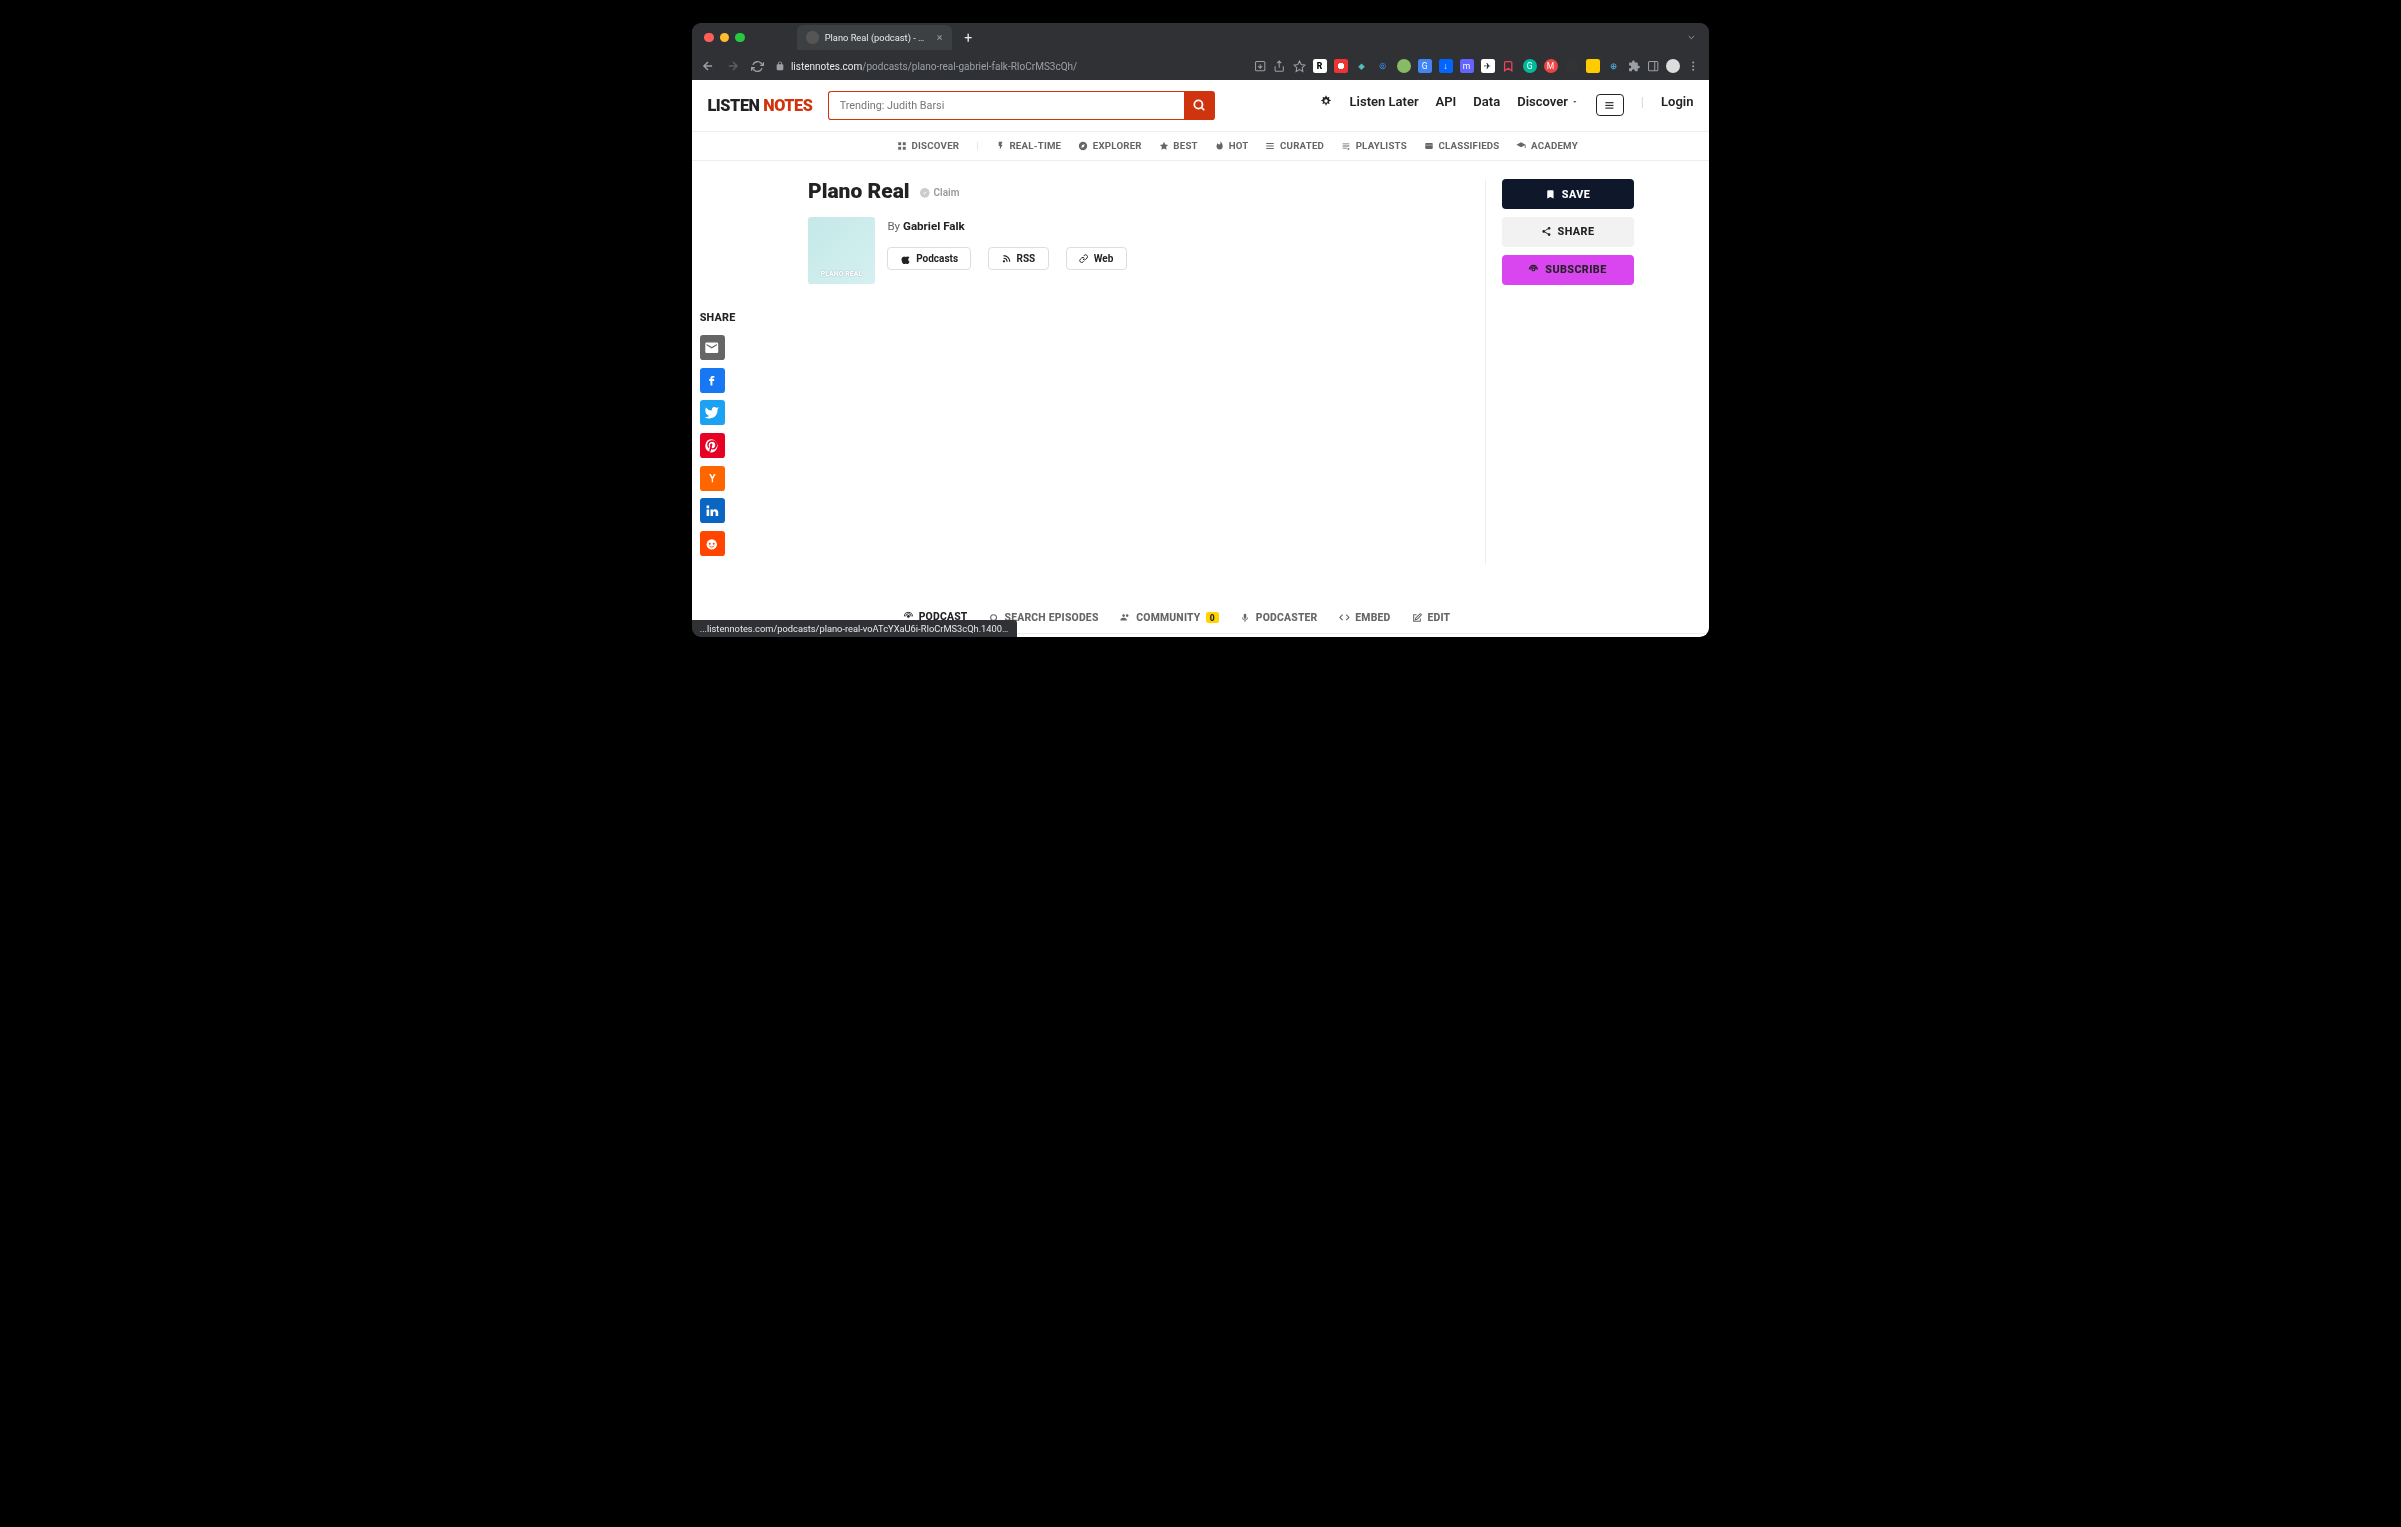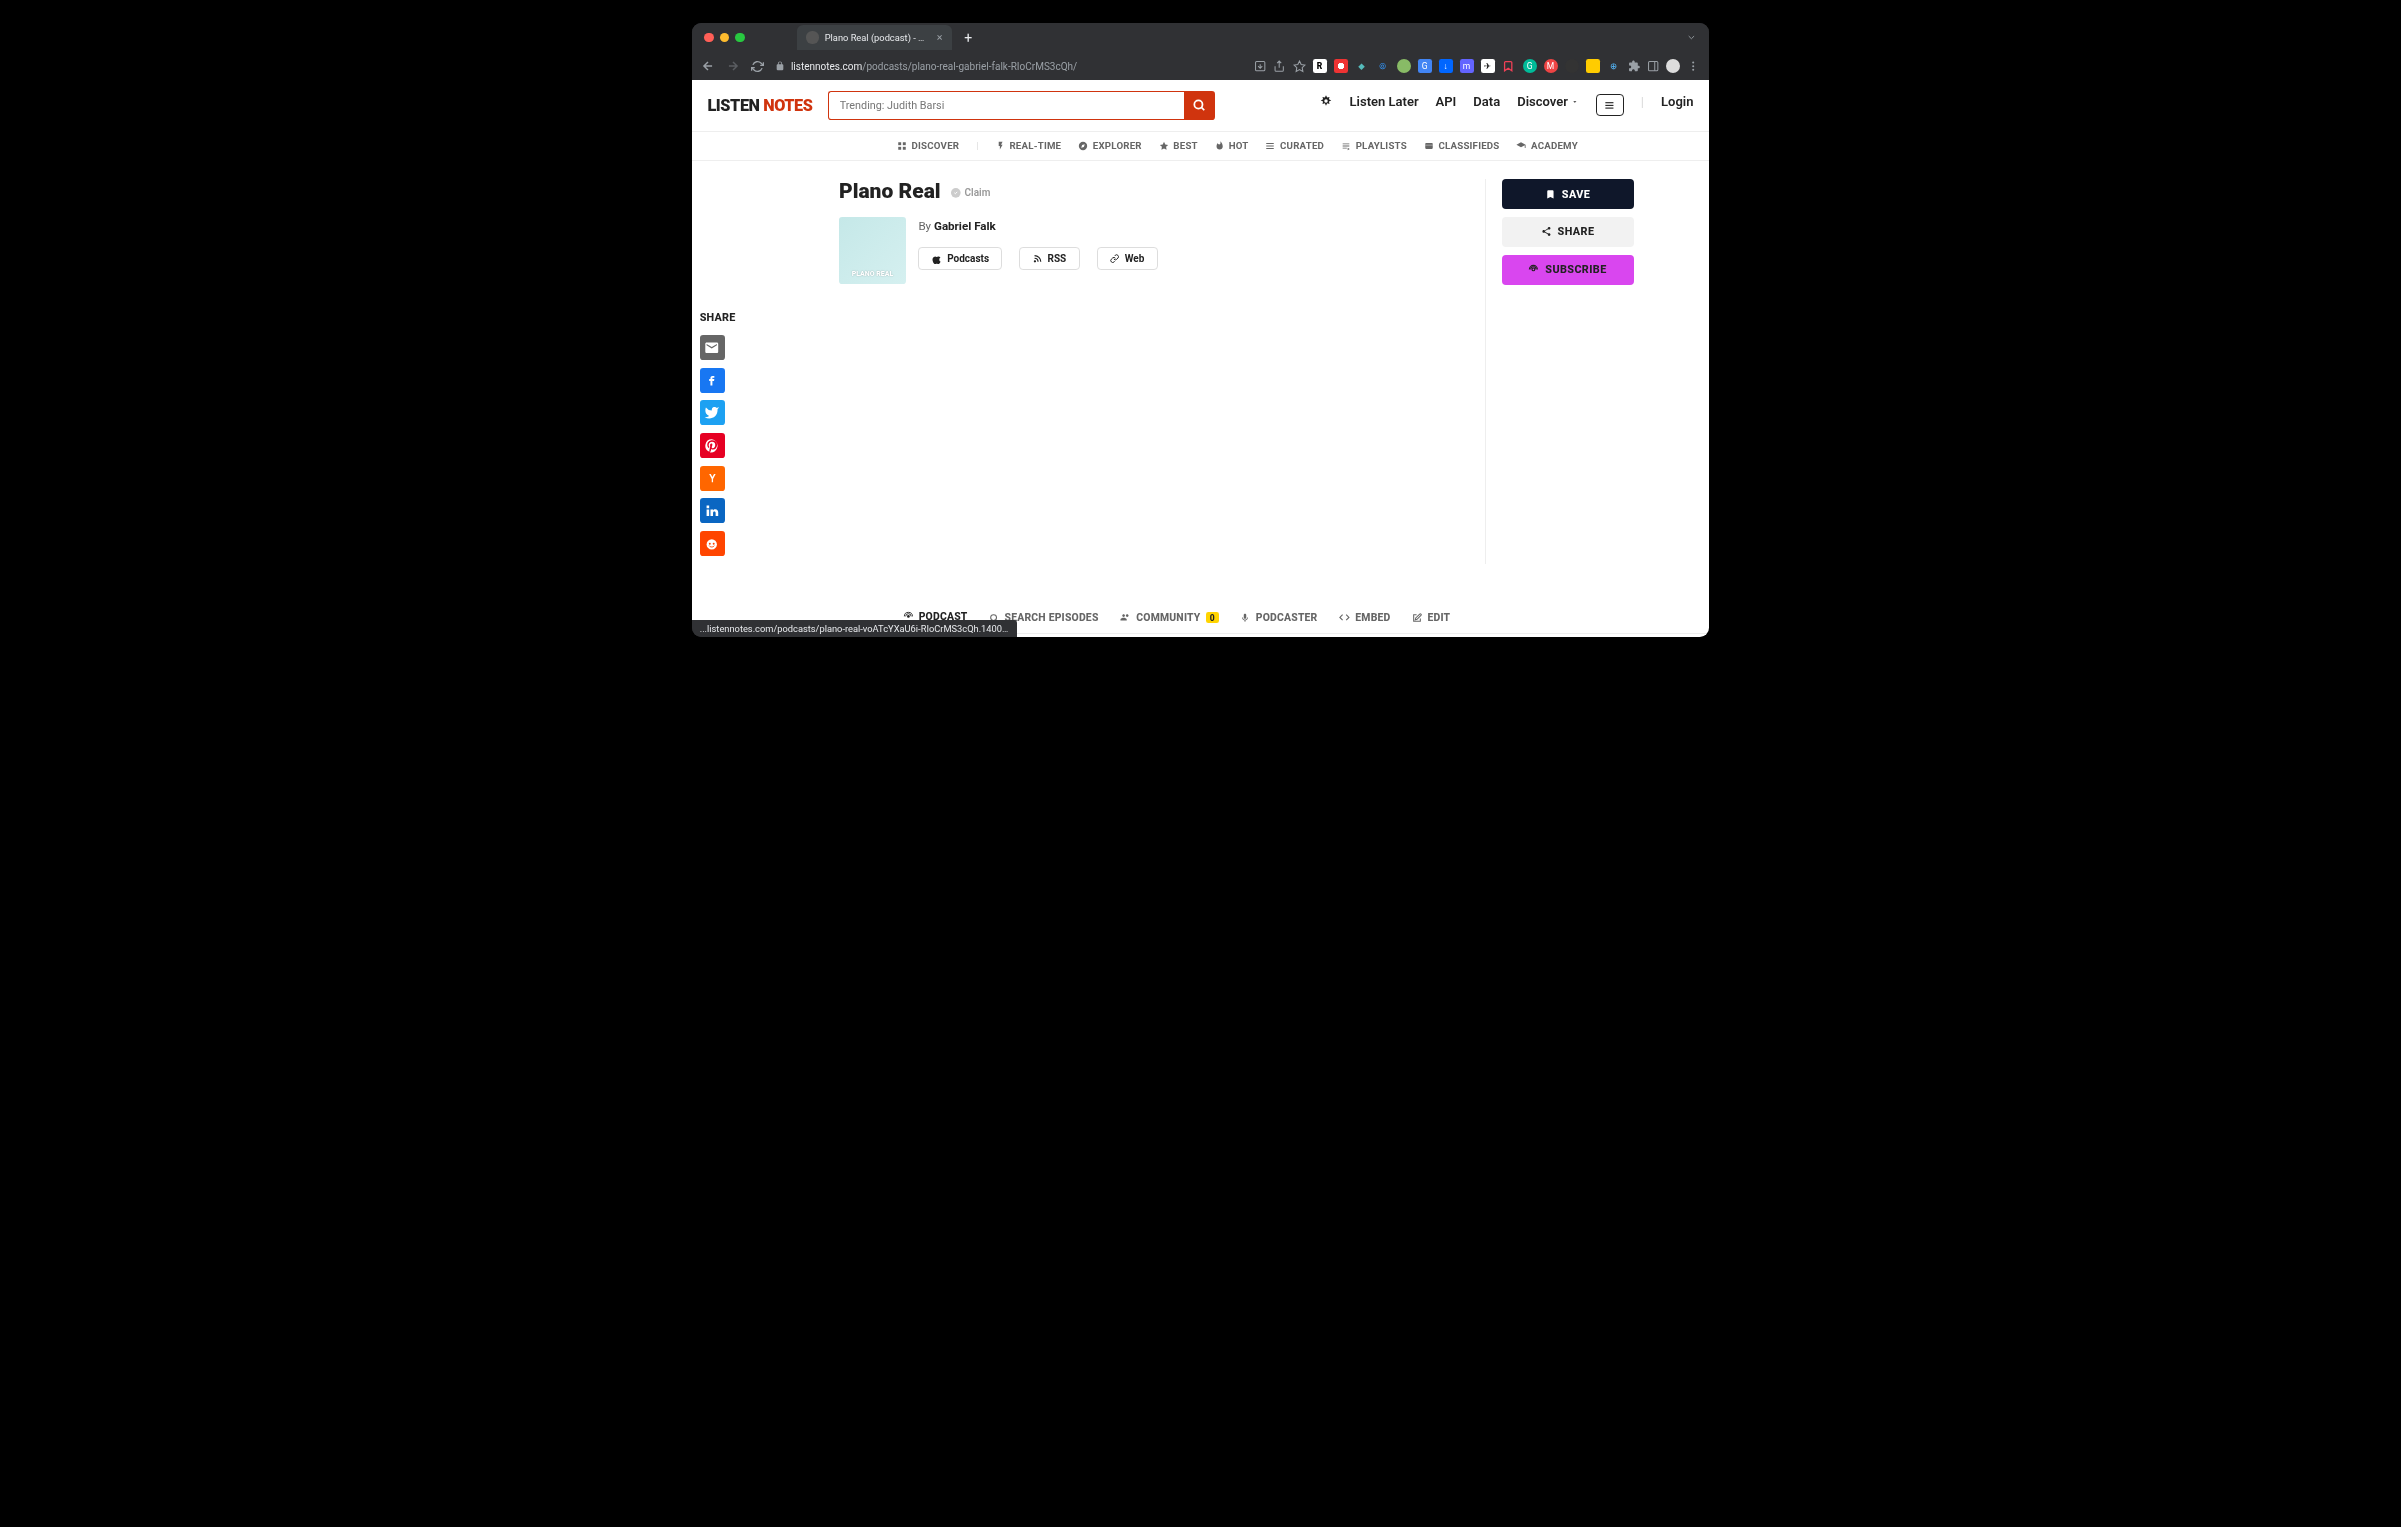--- a/index.html
+++ b/index.html
@@ -40,21 +40,21 @@
 .discover-link{display:flex;align-items:center;gap:3.1px}
 .menu-btn{border:1.2px solid #222;border-radius:3.9px;padding:4.6px 7.7px;cursor:pointer}
 .divider-v{color:#ddd}
 .nav-row{display:flex;align-items:center;gap:17px;padding:8.5px 3.9px 8.5px 205px;border-bottom:0.8px solid #eee;font-size:9.7px;font-weight:700;color:#666}
 .nav-item{display:flex;align-items:center;gap:4.6px;cursor:pointer;letter-spacing:0.2px}
 .nav-sep{color:#ddd;font-weight:400}
 .main{display:flex;padding:18.6px 0;gap:0}
 .share-col{width:46px;padding-left:7.7px;padding-top:132px}
 .share-label{font-weight:800;font-size:10.8px;color:#222;letter-spacing:0.2px;margin-bottom:10.8px}
 .share-btn{width:25px;height:25px;border-radius:3.1px;margin-bottom:7.7px;display:flex;align-items:center;justify-content:center;color:#fff;font-size:14px;cursor:pointer}
-.center-col{width:480px;margin-left:101px}
+.center-col{width:480px;margin-left:70px}
 .title-row{display:flex;align-items:baseline;gap:9.3px}
 .pod-title{font-size:21px;font-weight:900;color:#222}
 .claim{font-size:10px;color:#999;font-weight:600;display:flex;align-items:flex-start;gap:3.1px}
 .pod-row{display:flex;gap:12.4px;margin-top:14px}
 .pod-art{width:67px;height:67px;border-radius:3.1px;background:linear-gradient(135deg,#c5e8e8,#d5f0f0);display:flex;align-items:flex-end;justify-content:center;font-size:7px;font-weight:800;color:#fff;padding-bottom:6.2px;text-shadow:0 0 1.5px rgba(0,0,0,.3)}
 .pod-info{flex:1}
 .byline{font-size:11.6px;color:#222;margin-top:1.5px}
 .byline .by{color:#666}.byline .author{font-weight:700}
 .link-pills{display:flex;gap:17px;margin-top:14px}
 .pill{border:0.8px solid #ddd;border-radius:3.9px;padding:5.4px 12.4px;font-size:10px;font-weight:700;color:#222;cursor:pointer;display:flex;align-items:center;gap:5.4px;background:#fff}

